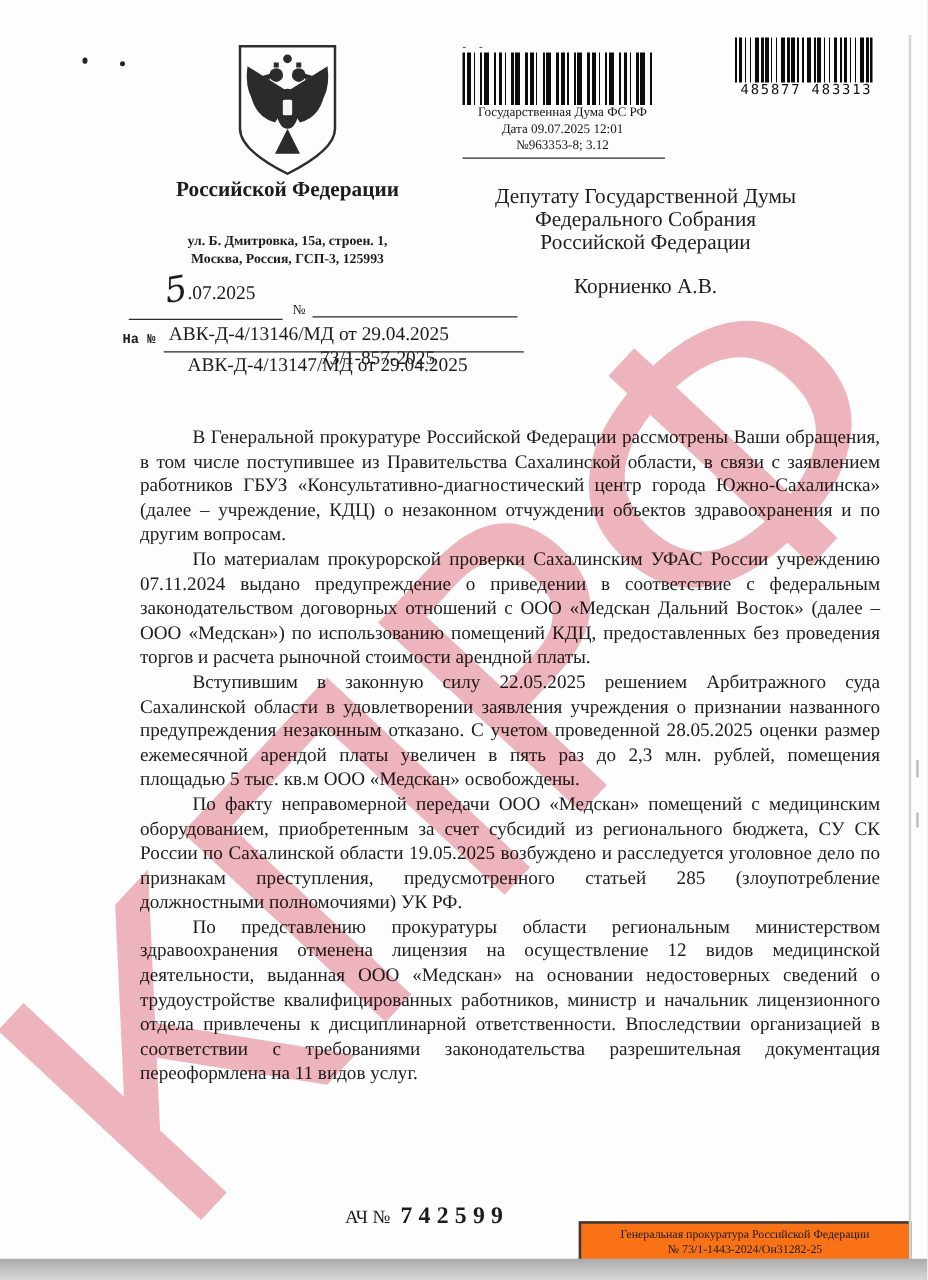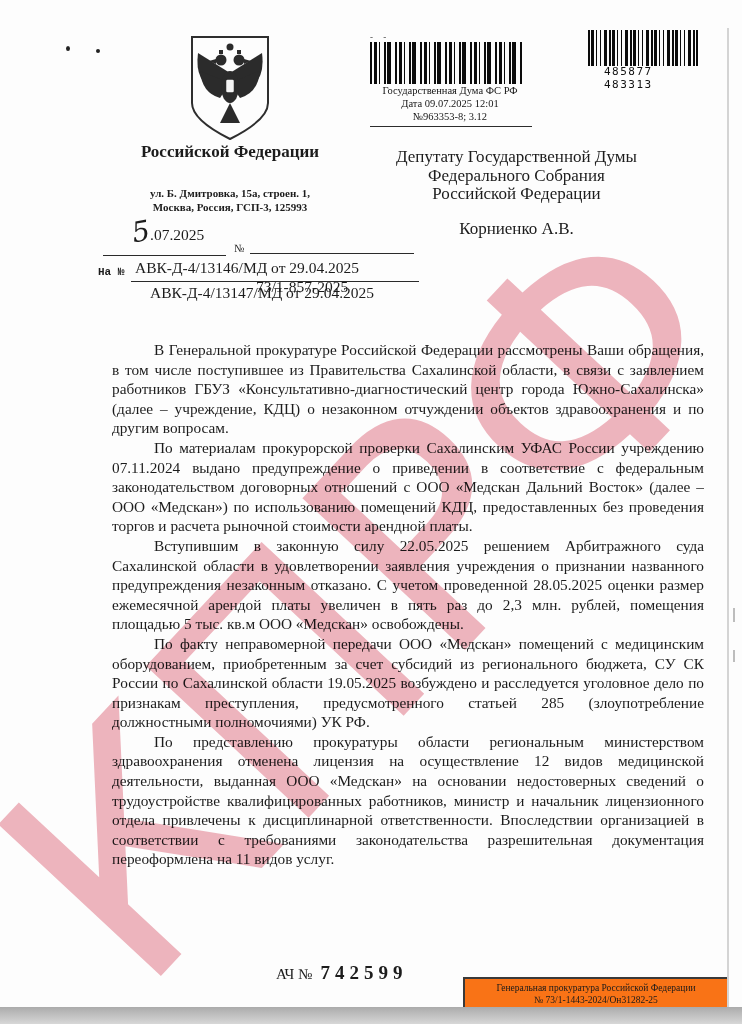--- a/index.html
+++ b/index.html
@@ -27,21 +27,21 @@
   .duma-dashes{font-size:9px;color:#333;letter-spacing:4px;height:8px;line-height:8px;}
   .duma-barcode{width:152px;height:42px;margin-top:1px;
     background:repeating-linear-gradient(90deg,#0b0b0b 0 2px,#fbfbfb 2px 4px,#0b0b0b 4px 7px,#fbfbfb 7px 9px,#0b0b0b 9px 10px,#fbfbfb 10px 14px,#0b0b0b 14px 16px,#fbfbfb 16px 17px,#0b0b0b 17px 21px,#fbfbfb 21px 25px);}
   .duma-lines{font-size:10.5px;line-height:13px;text-align:center;width:160px;color:#161616;}
   .duma-rule{width:162px;border-bottom:1.5px solid #2c2c2c;margin-top:3px;}
   
   .barcode-right{position:absolute;left:588px;top:30px;width:110px;}
   .barcode-right .bars{height:36px;
     background:repeating-linear-gradient(90deg,#0b0b0b 0 2px,#fbfbfb 2px 3px,#0b0b0b 3px 6px,#fbfbfb 6px 8px,#0b0b0b 8px 9px,#fbfbfb 9px 12px,#0b0b0b 12px 13px,#fbfbfb 13px 16px,#0b0b0b 16px 19px,#fbfbfb 19px 21px);}
   .barcode-right .digits{font-family:"DejaVu Sans Mono",monospace;font-size:11px;
-    letter-spacing:1.5px;text-align:left;color:#111;margin-top:-1px;margin-left:16px;}
+    letter-spacing:1.5px;text-align:right;color:#111;margin-top:-1px;}
   
   .recipient{position:absolute;left:396px;top:148px;font-size:17px;line-height:18.5px;text-align:center;}
   .recipient .name{margin-top:16px;}
   
   .ref{position:absolute;left:98px;top:224px;width:330px;font-size:15.5px;}
   .hand-five{font-family:"DejaVu Serif",serif;font-style:italic;font-size:28px;
     display:inline-block;transform:rotate(-10deg);line-height:20px;}
   .ref-line1{position:absolute;left:36px;top:2px;}
   .ref-underline1{position:absolute;left:5px;top:31px;width:123px;border-bottom:1.5px solid #2a2a2a;}
   .ref-no{position:absolute;left:136px;top:18px;font-size:11px;}

